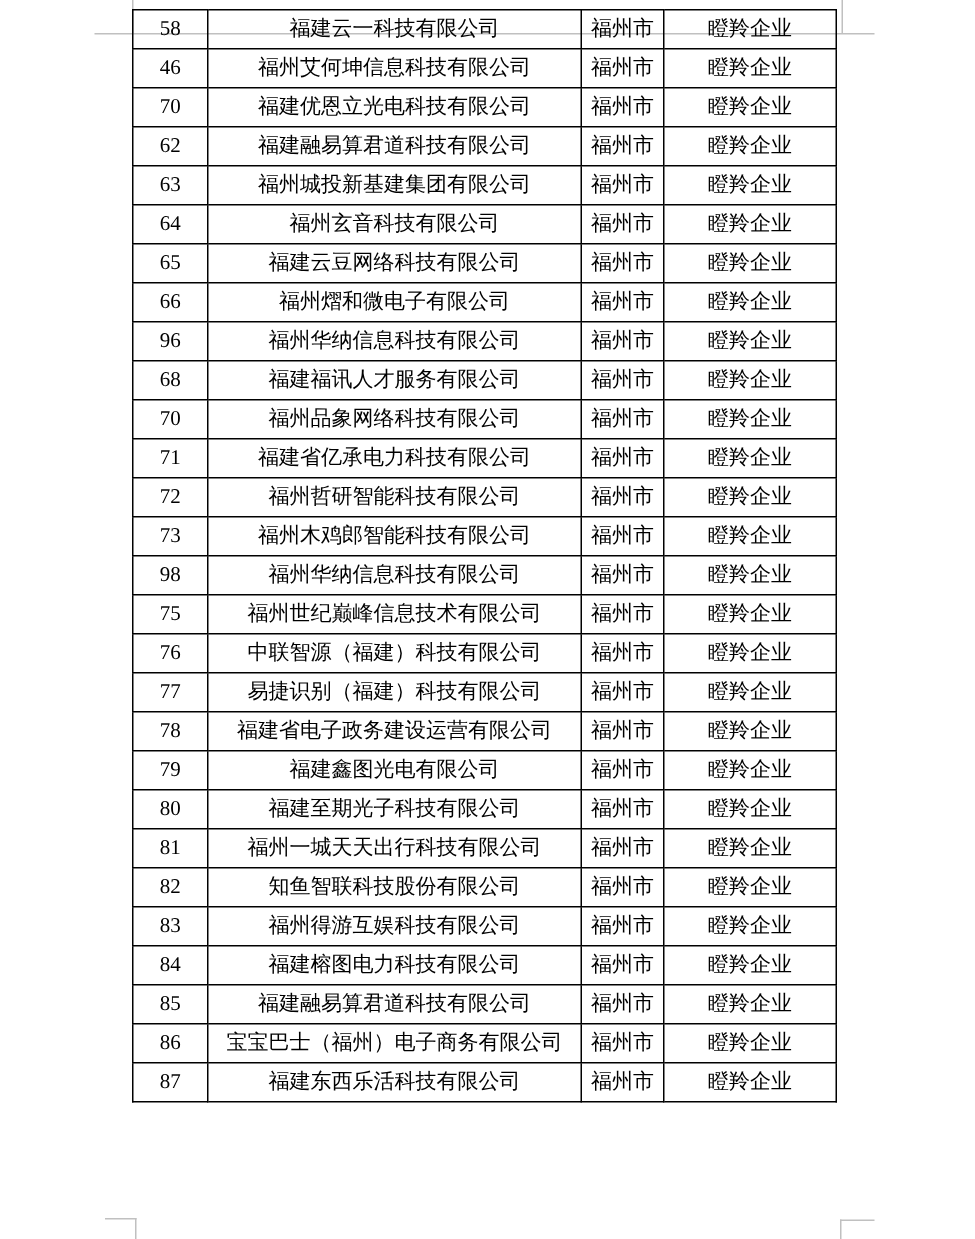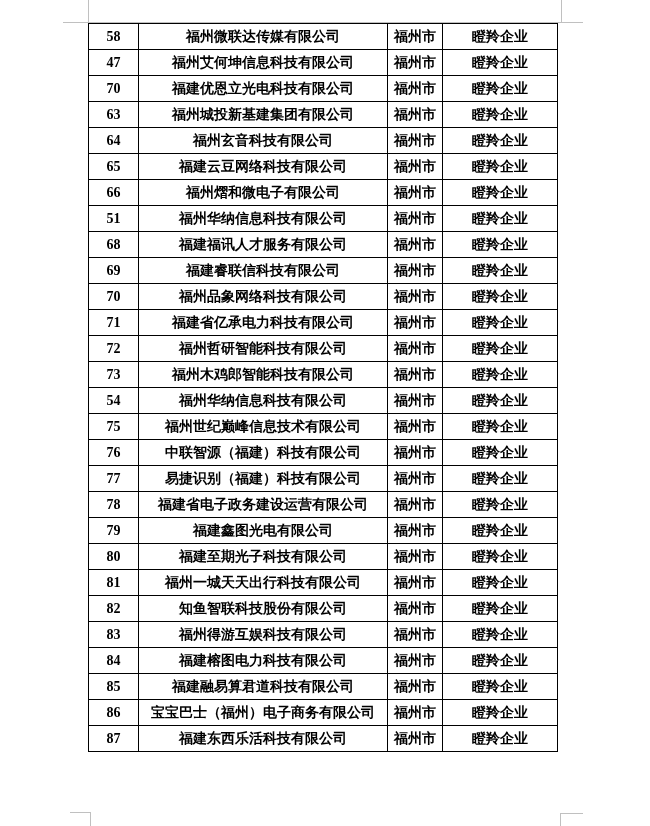--- a/index.html
+++ b/index.html
@@ -21,25 +21,24 @@
     inset: 0;
     background: #ffffff;
   }
   .mark {
     position: absolute;
     background: var(--mark-color);
   }
   table.doc {
     position: absolute;
     left: 88px;
-    top: 23px;
+    top: 6px;
     width: 469px;
     border-collapse: collapse;
     table-layout: fixed;
-    font-weight: bold;
   }
   table.doc td {
     border: 1px solid var(--border-color);
     height: 25px;
     line-height: 25px;
     padding: 0;
     text-align: center;
     vertical-align: middle;
     font-size: 14px;
     color: var(--text-color);
@@ -67,37 +66,43 @@
   <table class="doc">
     <colgroup>
       <col class="c-no">
       <col class="c-company">
       <col class="c-city">
       <col class="c-category">
     </colgroup>
     <tbody>
         <tr>
           <td>58</td>
-          <td>福州微联达传媒有限公司</td>
-          <td>福州市</td>
-          <td>瞪羚企业</td>
-        </tr>
-        <tr>
-          <td>47</td>
+          <td>福建云一科技有限公司</td>
+          <td>福州市</td>
+          <td>瞪羚企业</td>
+        </tr>
+        <tr>
+          <td>46</td>
           <td>福州艾何坤信息科技有限公司</td>
           <td>福州市</td>
           <td>瞪羚企业</td>
         </tr>
         <tr>
           <td>70</td>
           <td>福建优恩立光电科技有限公司</td>
           <td>福州市</td>
           <td>瞪羚企业</td>
         </tr>
         <tr>
+          <td>62</td>
+          <td>福建融易算君道科技有限公司</td>
+          <td>福州市</td>
+          <td>瞪羚企业</td>
+        </tr>
+        <tr>
           <td>63</td>
           <td>福州城投新基建集团有限公司</td>
           <td>福州市</td>
           <td>瞪羚企业</td>
         </tr>
         <tr>
           <td>64</td>
           <td>福州玄音科技有限公司</td>
           <td>福州市</td>
           <td>瞪羚企业</td>
@@ -108,38 +113,32 @@
           <td>福州市</td>
           <td>瞪羚企业</td>
         </tr>
         <tr>
           <td>66</td>
           <td>福州熠和微电子有限公司</td>
           <td>福州市</td>
           <td>瞪羚企业</td>
         </tr>
         <tr>
-          <td>51</td>
+          <td>96</td>
           <td>福州华纳信息科技有限公司</td>
           <td>福州市</td>
           <td>瞪羚企业</td>
         </tr>
         <tr>
           <td>68</td>
           <td>福建福讯人才服务有限公司</td>
           <td>福州市</td>
           <td>瞪羚企业</td>
         </tr>
         <tr>
-          <td>69</td>
-          <td>福建睿联信科技有限公司</td>
-          <td>福州市</td>
-          <td>瞪羚企业</td>
-        </tr>
-        <tr>
           <td>70</td>
           <td>福州品象网络科技有限公司</td>
           <td>福州市</td>
           <td>瞪羚企业</td>
         </tr>
         <tr>
           <td>71</td>
           <td>福建省亿承电力科技有限公司</td>
           <td>福州市</td>
           <td>瞪羚企业</td>
@@ -150,21 +149,21 @@
           <td>福州市</td>
           <td>瞪羚企业</td>
         </tr>
         <tr>
           <td>73</td>
           <td>福州木鸡郎智能科技有限公司</td>
           <td>福州市</td>
           <td>瞪羚企业</td>
         </tr>
         <tr>
-          <td>54</td>
+          <td>98</td>
           <td>福州华纳信息科技有限公司</td>
           <td>福州市</td>
           <td>瞪羚企业</td>
         </tr>
         <tr>
           <td>75</td>
           <td>福州世纪巅峰信息技术有限公司</td>
           <td>福州市</td>
           <td>瞪羚企业</td>
         </tr>

